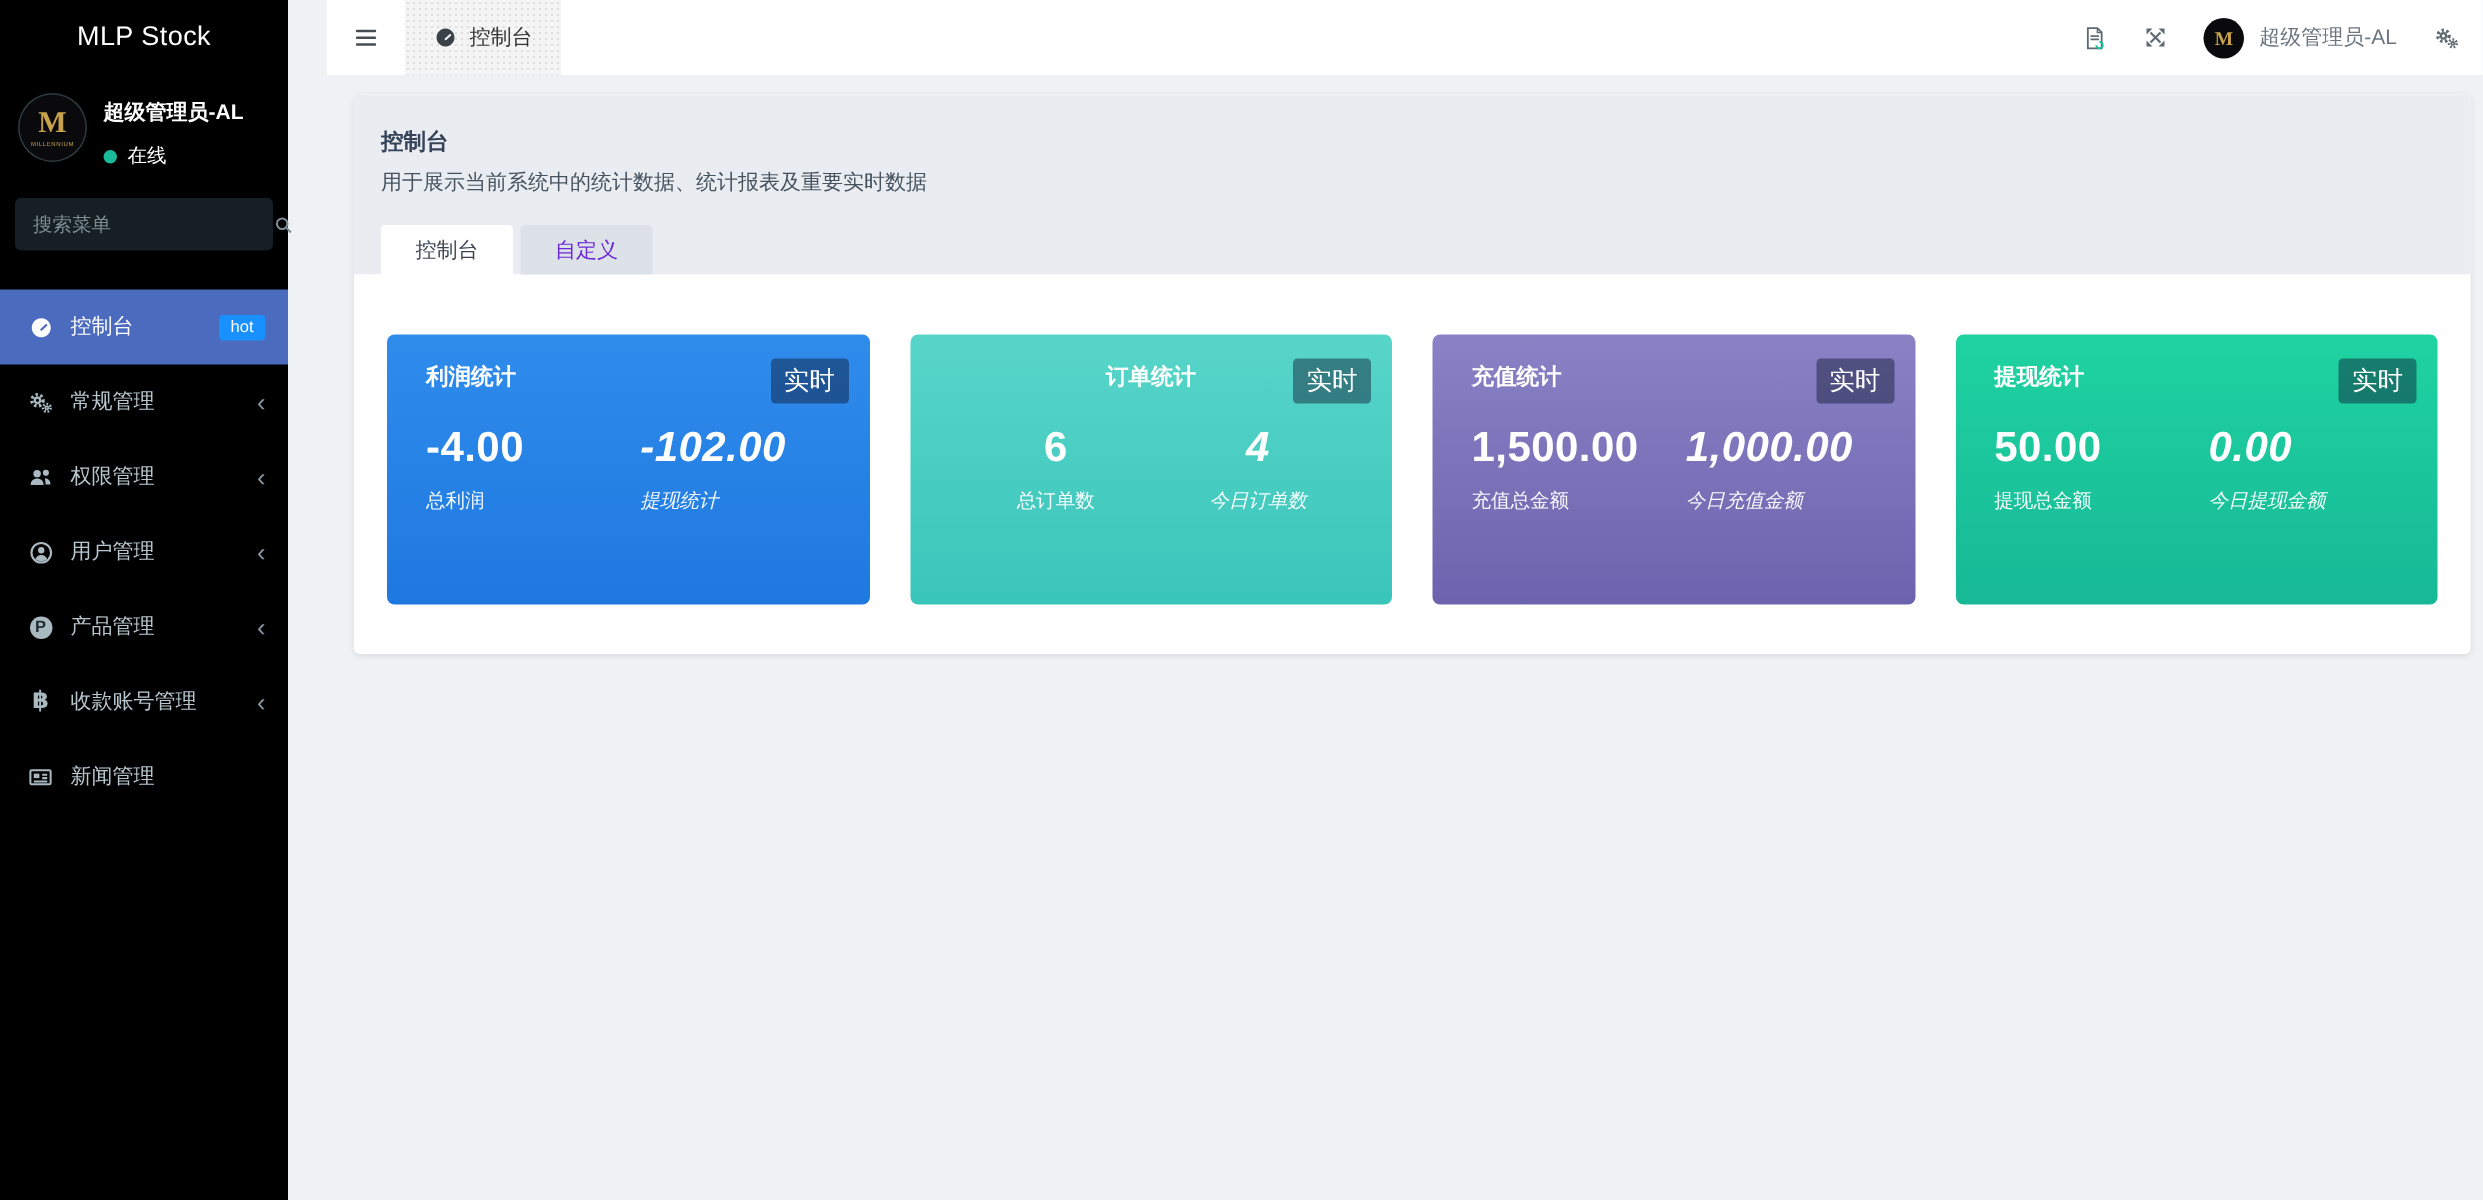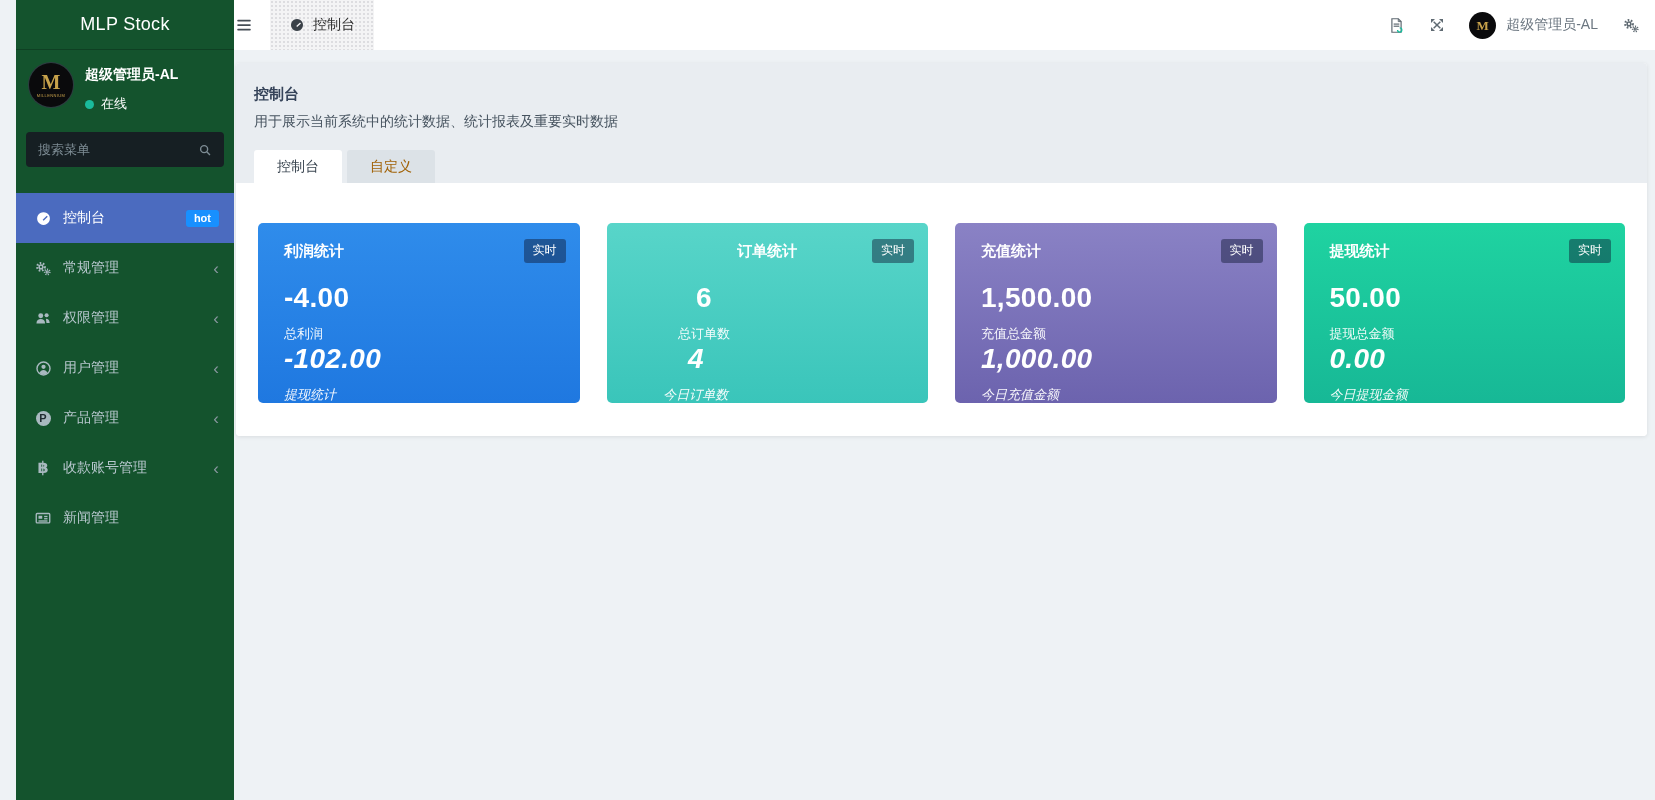--- a/index.html
+++ b/index.html
@@ -1,20 +1,20 @@
 <!DOCTYPE html>
 <html><head>
 <meta charset="utf-8">
 <style>
   * { box-sizing: border-box; margin: 0; padding: 0; }
   html,body { width:1655px; height:800px; overflow:hidden;
     font-family:"Liberation Sans","DejaVu Sans",sans-serif; background:#eef2f5; }
 
   
-  .sidebar { position:absolute; left:16px; top:0; width:218px; height:800px; background:#14532d; z-index:5; }
+  .sidebar { position:absolute; left:0; top:0; width:192px; height:800px; background:#000000; z-index:5; }
   .logo { height:50px; display:flex; align-items:center; justify-content:center;
           color:#ffffff; font-size:18px; letter-spacing:.3px; border-bottom:1px solid rgba(0,0,0,.22); }
   .user-panel { display:flex; gap:12px; padding:13px 15px 8px 13px; align-items:flex-start; }
   .avatar { width:44px; height:44px; border-radius:50%; background:#0a0a0c; flex:0 0 auto;
             display:flex; flex-direction:column; align-items:center; justify-content:center; box-shadow:0 0 0 1px #2e3b41; }
   .av-m { color:#c8a24b; font-family:"Liberation Serif","DejaVu Serif",serif; font-size:20px; line-height:1; font-weight:bold; }
   .av-sub { color:#c8a24b; font-size:4px; letter-spacing:.4px; margin-top:1px; }
   .user-meta { padding-top:3px; }
   .user-name { color:#fff; font-weight:bold; font-size:14px; }
   .user-status { display:flex; align-items:center; gap:7px; color:#fff; font-size:13px; margin-top:11px; }
@@ -23,21 +23,21 @@
                 display:flex; align-items:center; padding:0 12px;font-family:Liberation Serif, serif; }
   .search-box input { flex:1; background:transparent; border:0; outline:none; color:#c6d2d8; font-size:13px;
                       font-family:inherit; }
   .search-box input::placeholder { color:#7d8c94; }
   .search-box .sic { color:#7d8c94; display:flex; }
   .menu { list-style:none; margin-top:26px; }
   .menu li { height:50px; display:flex; align-items:center; padding:0 15px; color:#b8c7ce; font-size:14px; cursor:pointer; }
   .menu li .mi { width:24px; margin-right:8px; display:flex; justify-content:center; align-items:center; color:#a9b9c0; }
   .menu li.active { background:#4b6bbf; color:#fff; }
   .menu li.active .mi { color:#fff; }
-  .badge-hot { margin-left:auto; background:#1890ff; color:#fff; font-size:11px; font-weight:bold;
+  .badge-hot { margin-left:auto; background:#1890ff; color:#fff; font-size:11px; font-weight:normal;
                padding:2px 8px 3px; border-radius:3px; }
   .chev { margin-left:auto; color:#8a97a0; font-size:17px; line-height:1; }
   .pcirc { width:15px; height:15px; border-radius:50%; background:#a9b9c0; color:#222d32; font-size:11px;
            font-weight:bold; display:flex; align-items:center; justify-content:center; }
   .baht { font-size:16px; font-weight:bold; line-height:1; }
 
   
   .topbar { position:absolute; left:218px; top:0; right:0; height:50px; background:#fff;
             display:flex; align-items:center; z-index:4; }
   .burger { padding:0 17px; color:#454d55; display:flex; align-items:center; height:100%; cursor:pointer; }
@@ -57,28 +57,28 @@
   
   .main { position:absolute; left:218px; top:50px; right:0; bottom:0; background:#eef2f5; }
   .panel { margin:13px 8px 0 18px; background:#fff; border-radius:4px; overflow:hidden;
            box-shadow:0 1px 4px rgba(0,0,0,.09); }
   .panel-heading { background:#e9edf1; padding:17px 18px 0; }
   .panel-title { font-size:15px; font-weight:bold; color:#36445a; margin:5px 0 9px; }
   .panel-desc { font-size:14px; color:#46535f; }
   .tabs { display:flex; gap:5px; margin-top:19px; }
   .tab { height:33px; line-height:33px; padding:0 23px; font-size:14px; cursor:pointer; border-radius:3px 3px 0 0; }
   .tab.on { background:#fff; color:#3c4752; }
-  .tab.off { background:#dce2e7; color:#a16207; }
+  .tab.off { background:#dce2e7; color:#6d28d9; }
   .panel-body { padding:40px 22px 33px; background:#fff; }
   .cards { display:flex; gap:27px; }
   .card { flex:1; height:180px; border-radius:5px; padding:19px 26px; color:#fff; position:relative; }
   .card-title { font-size:15px; font-weight:600; }
   .badge-rt { position:absolute; top:16px; right:14px; background:rgba(13,23,48,.45); color:#fff;
-              font-size:12px; padding:3px 9px 4px; border-radius:3px; }
-  .card-row { display:flex; margin-top:21px;flex-direction:column; }
+              font-size:17px; padding:3px 9px 4px; border-radius:3px; }
+  .card-row { display:flex; margin-top:21px; }
   .col-a { width:53%; } .col-b { width:47%;font-style:italic; }
   .card-value { font-size:28px; font-weight:bold; letter-spacing:.3px; }
   .card-label { font-size:13px; margin-top:11px; color:rgba(255,255,255,.95); }
 
   svg { display:block; }
 </style>
 </head>
 <body>
 
 <div class="sidebar">

